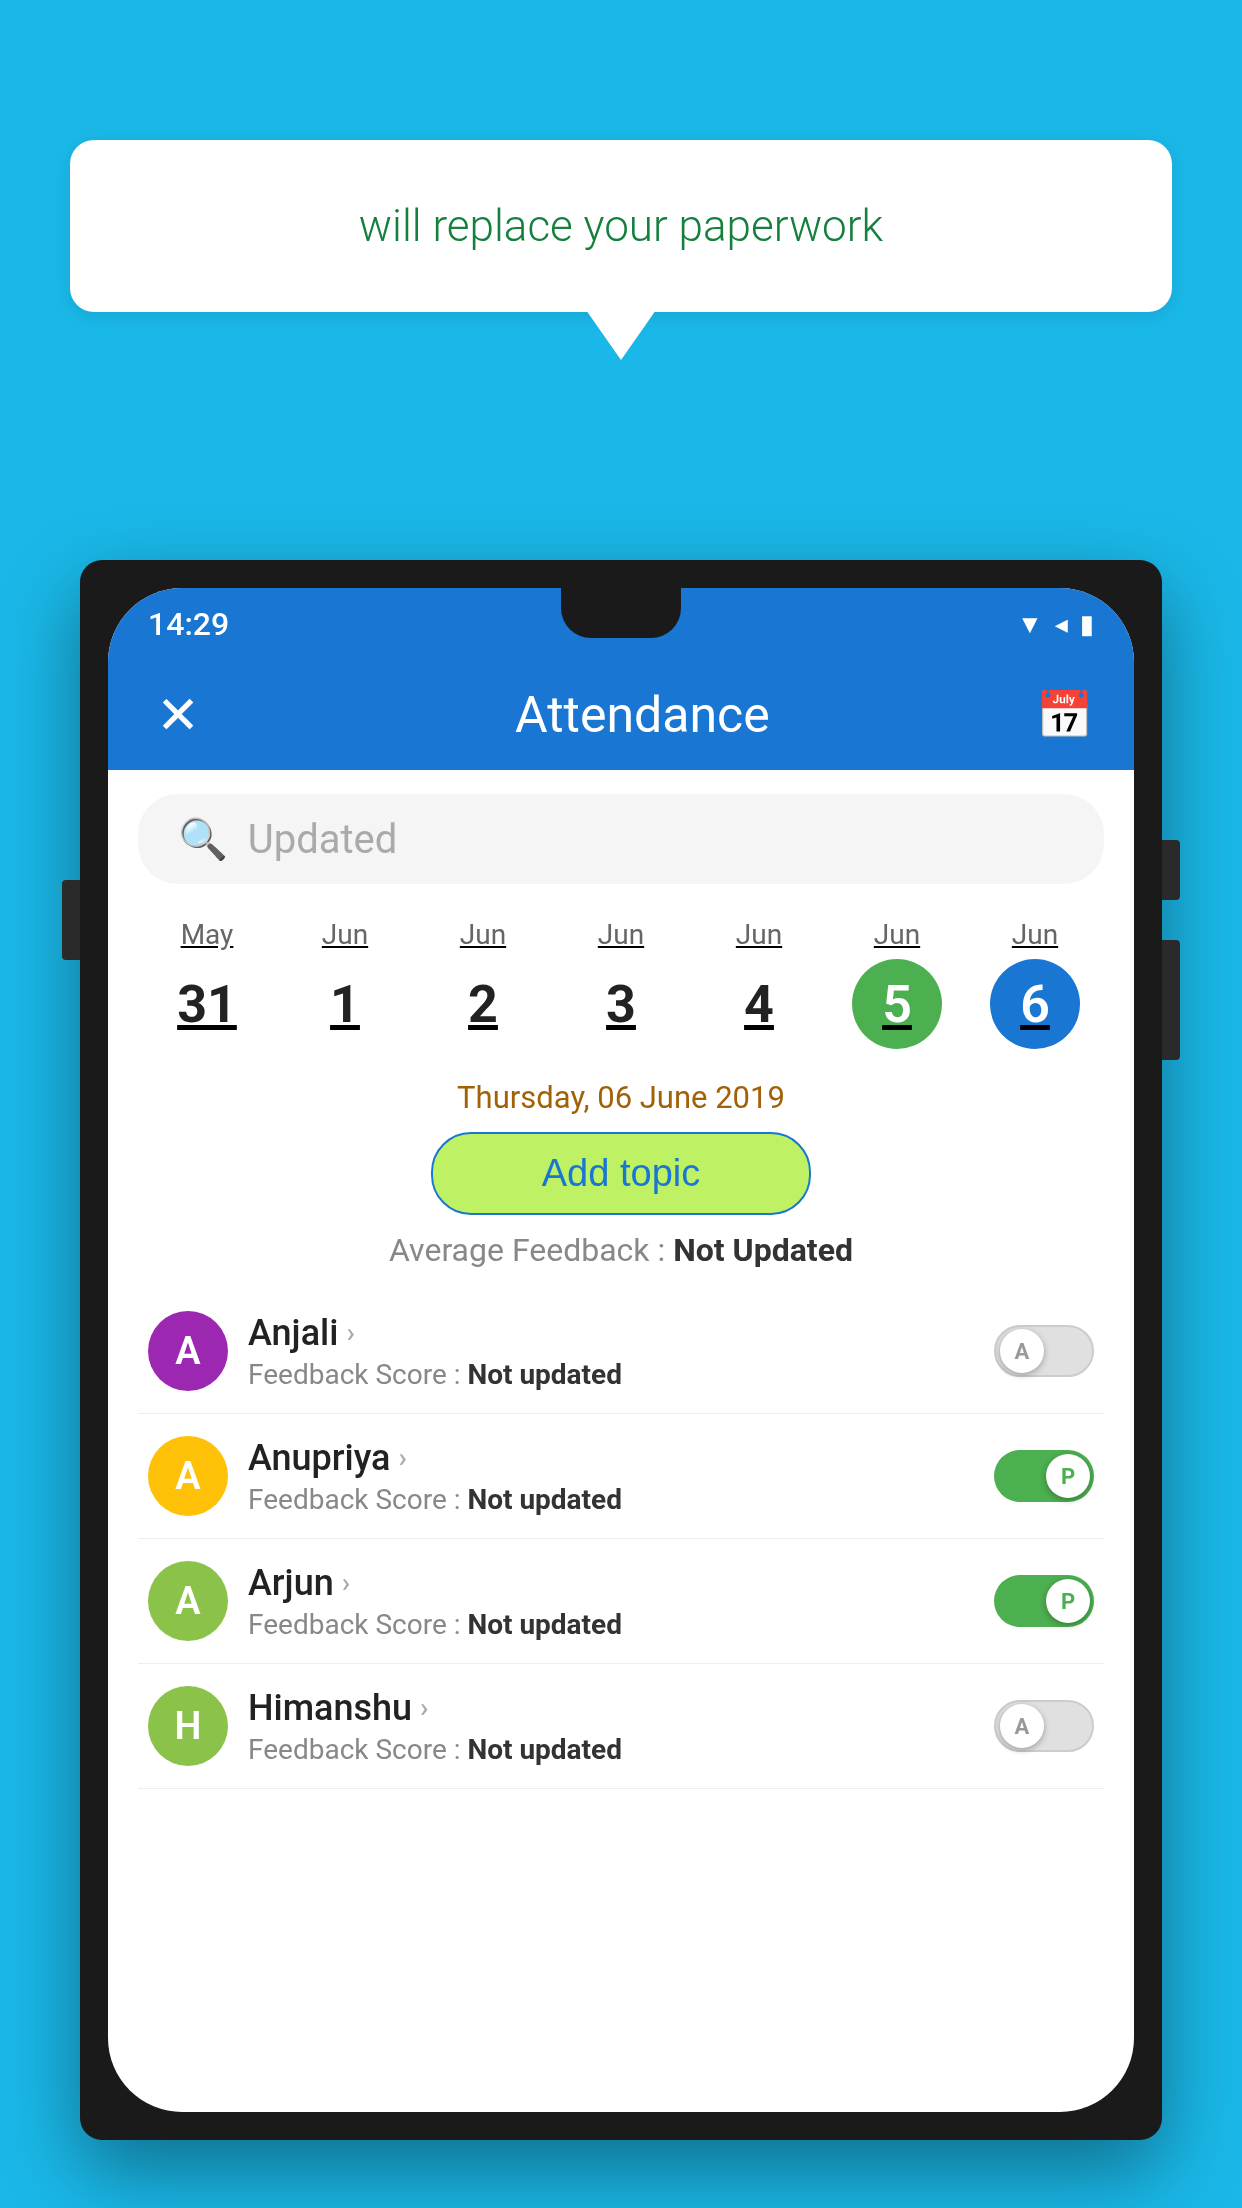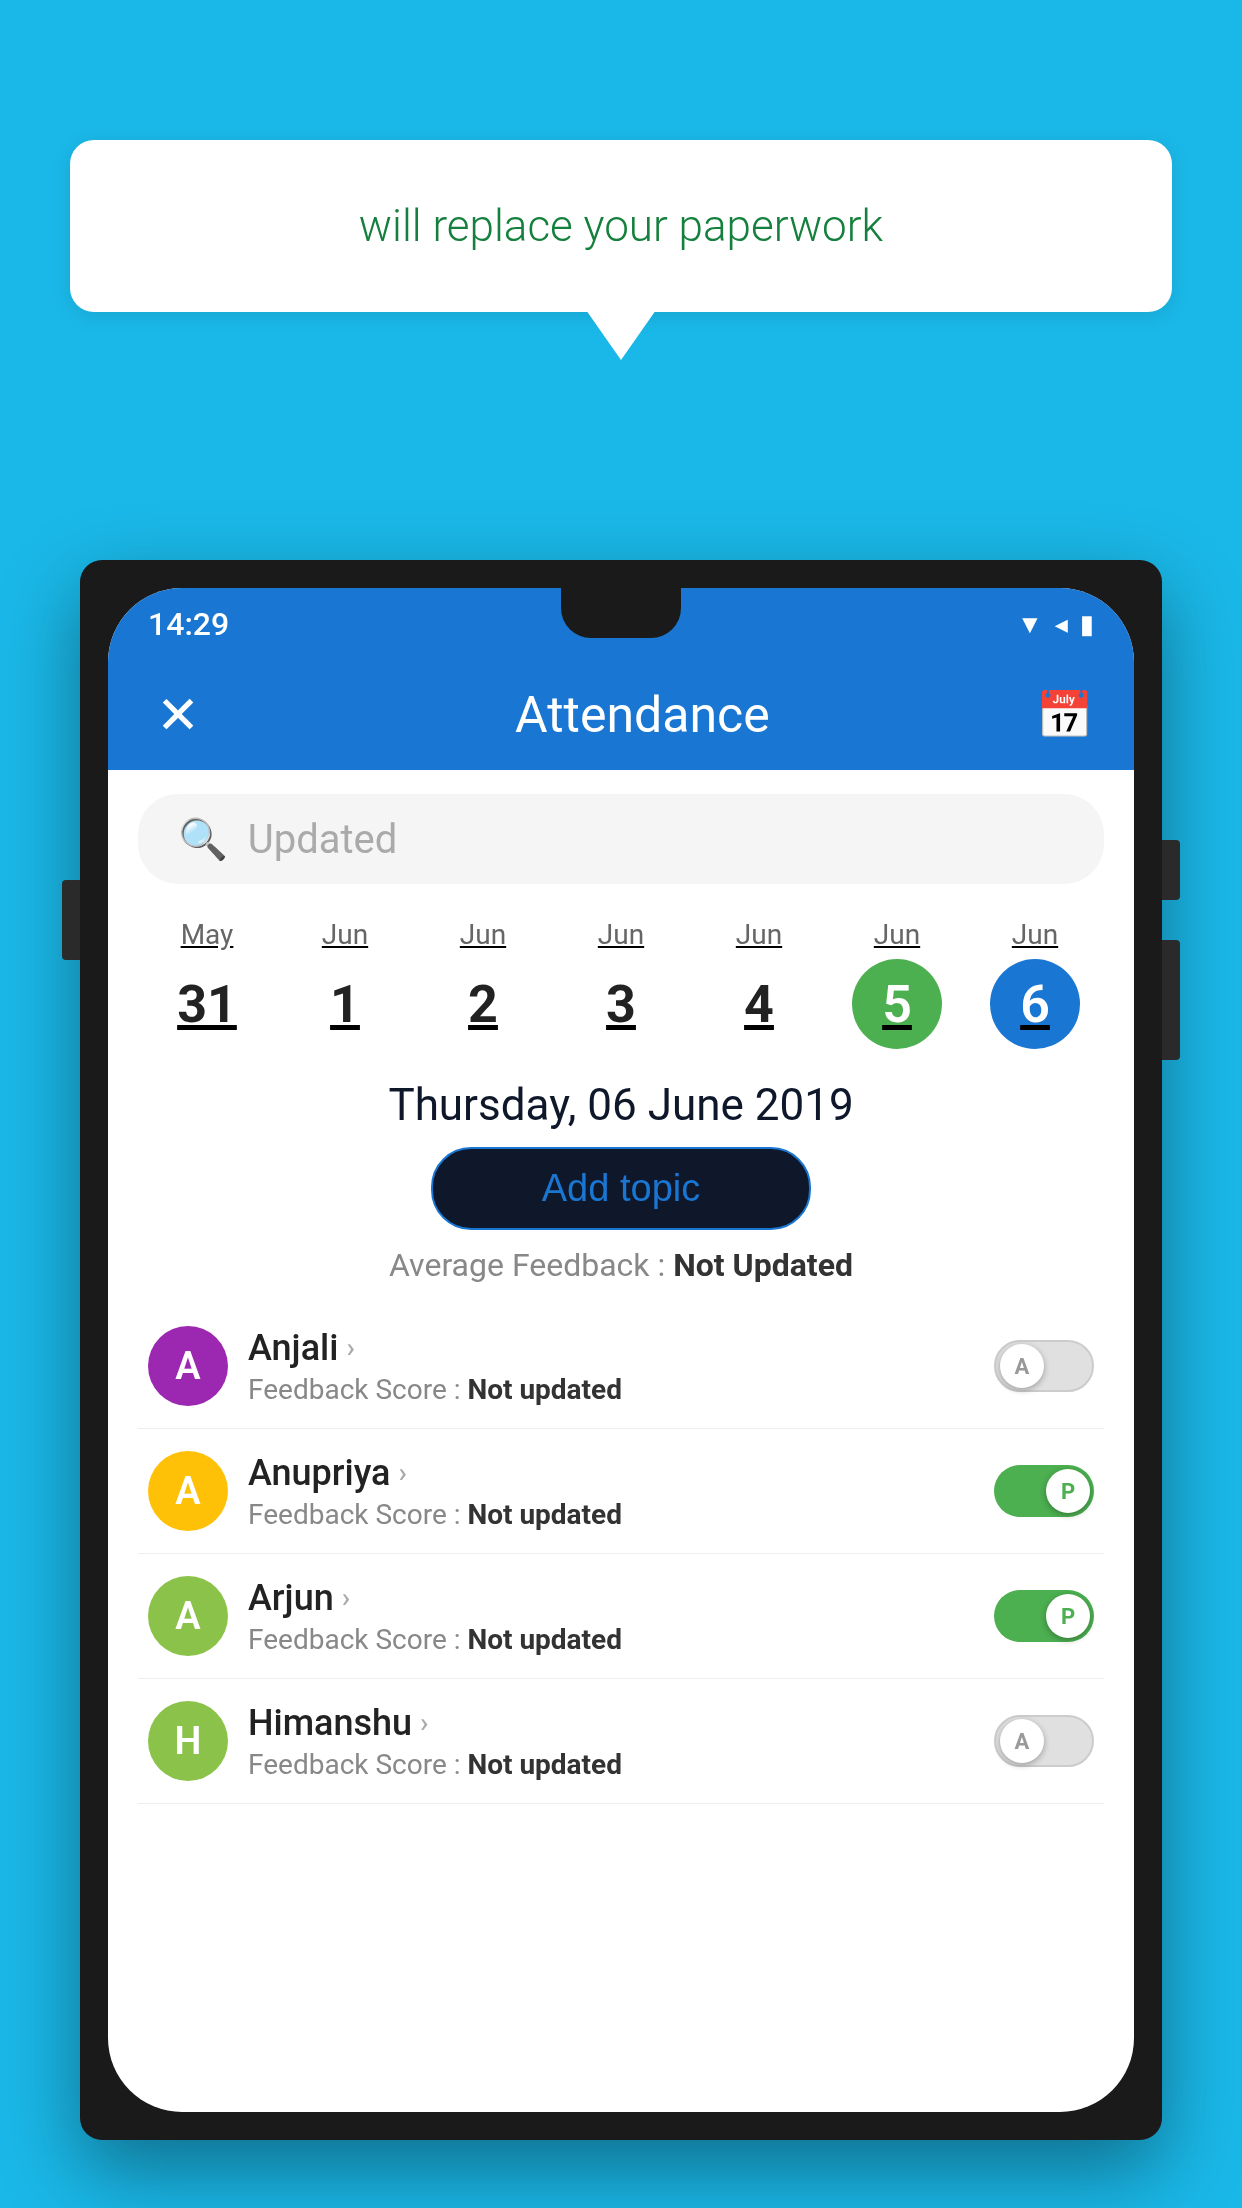--- a/index.html
+++ b/index.html
@@ -215,34 +215,34 @@
 
     .cal-date.selected {
       background: #1976D2;
       color: white;
       font-weight: 600;
     }
 
     
     .date-label {
       text-align: center;
-      font-size: 44px;
-      color: #0f172a;
+      font-size: 31px;
+      color: #a16207;
       margin: 20px 0 10px;
       font-weight: 400;
     }
 
     
     .add-topic-btn {
       display: block;
       margin: 16px auto;
       border: 2px solid #1976D2;
       border-radius: 40px;
       padding: 18px 60px;
-      background: #0f172a;
+      background: #bef264;
       color: #1976D2;
       font-size: 38px;
       cursor: pointer;
       width: 380px;
       text-align: center;
     }
 
     
     .avg-feedback {
       text-align: center;

